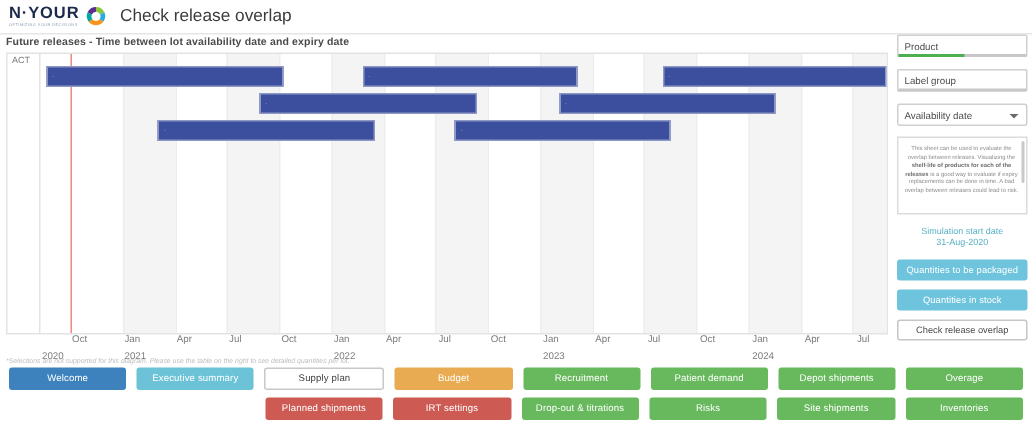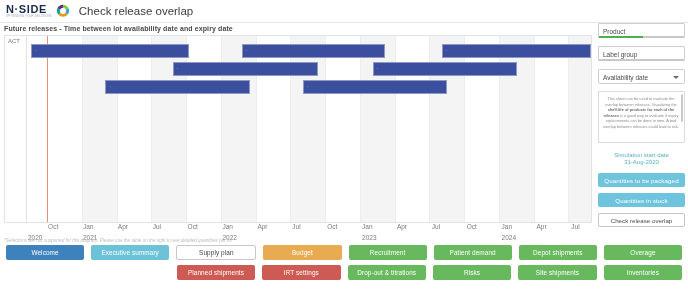--- a/index.html
+++ b/index.html
@@ -300,21 +300,21 @@
   .nav-btn.orange { background: #e8ab52; }
   .nav-btn.green  { background: #68b95e; }
   .nav-btn.red    { background: #cd5a53; }
 </style>
 </head>
 <body>
 
 <div id="header">
   <div id="logo-wrap">
     <div>
-      <div id="logo-text">N·SIDE</div>
+      <div id="logo-text">N·YOUR</div>
       <div id="logo-sub">OPTIMIZING YOUR DECISIONS</div>
     </div>
     <svg id="logo-mark" viewBox="0 0 40 40">
       <path d="M20 2 A18 18 0 0 1 36 12 L28 16 A9 9 0 0 0 20 11 Z" fill="#8cc63f"></path>
       <path d="M36 12 A18 18 0 0 1 34 30 L27 25 A9 9 0 0 0 28 16 Z" fill="#29abe2"></path>
       <path d="M34 30 A18 18 0 0 1 6 30 L13 25 A9 9 0 0 0 27 25 Z" fill="#f7941e"></path>
       <path d="M6 30 A18 18 0 0 1 4 12 L12 16 A9 9 0 0 0 13 25 Z" fill="#00a99d"></path>
       <path d="M4 12 A18 18 0 0 1 20 2 L20 11 A9 9 0 0 0 12 16 Z" fill="#5c2d91"></path>
       <circle cx="20" cy="20" r="5.5" fill="#ffffff"></circle>
     </svg>

